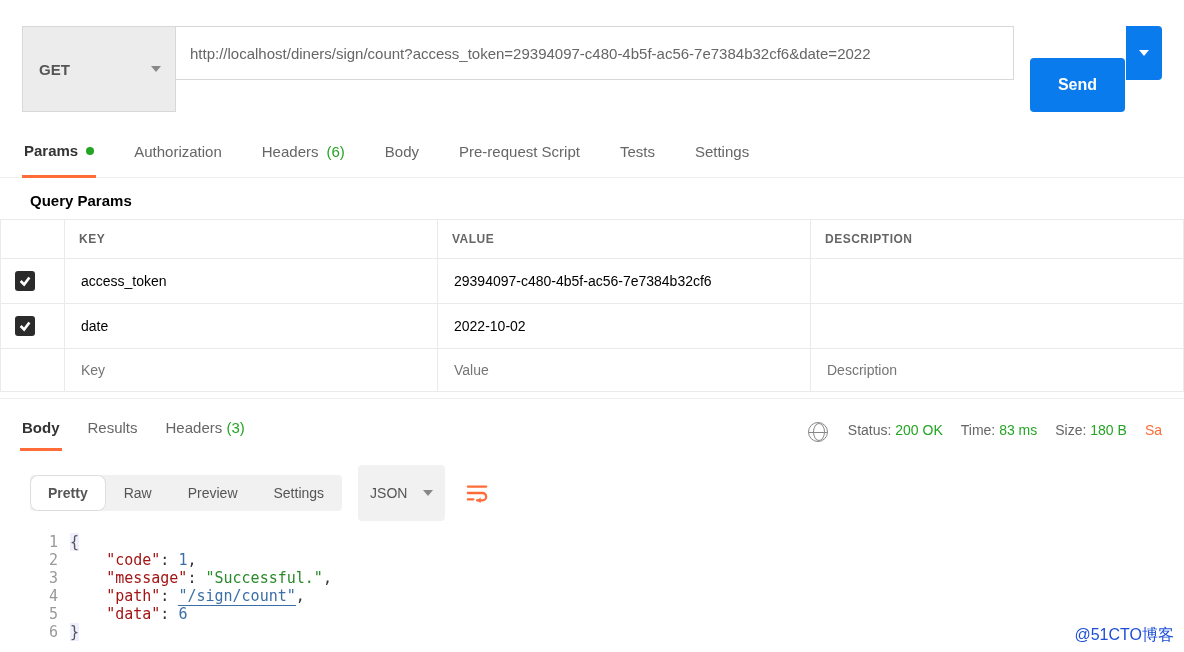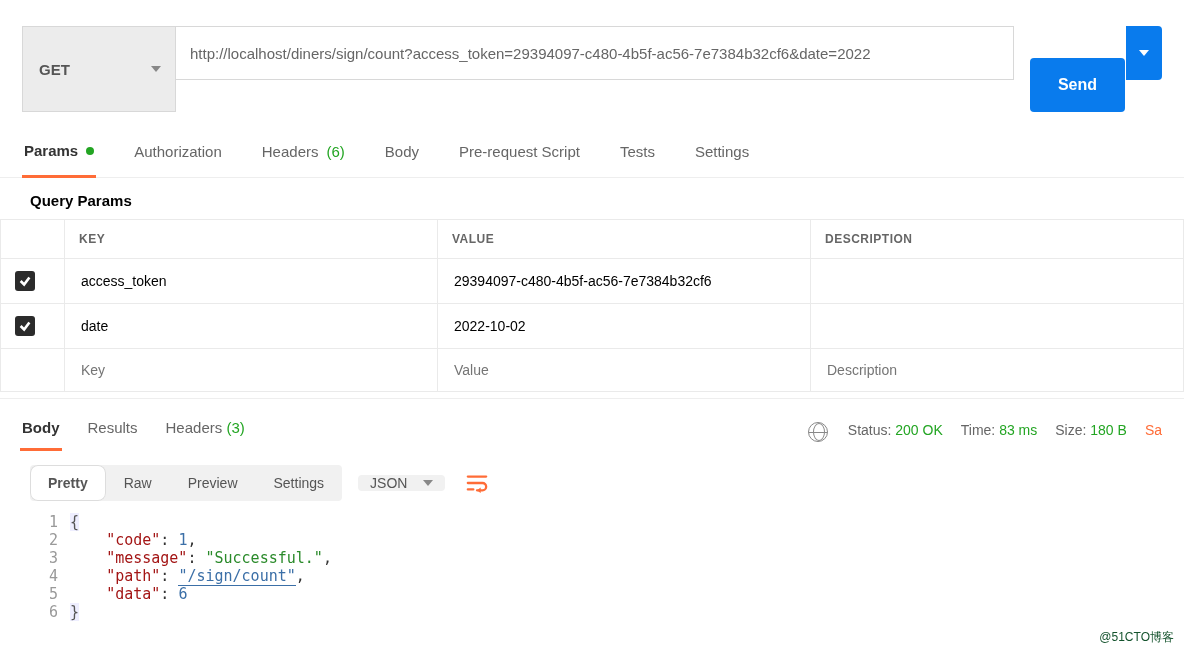--- a/index.html
+++ b/index.html
@@ -79,35 +79,35 @@
     border:1.5px solid #888;border-radius:50%;}
   .meta-green { color:#23a523; }
   .save-link { color:#ff6c37; font-weight:500; padding-right:2px;}
 
   .view-tabs { display:flex; align-items:center; gap:10px; padding:14px 24px 4px 30px;}
   .view-seg {
     background:#f1f1f1; border-radius:4px; display:flex;
   }
   .seg-item { padding:10px 18px; font-size:14px; color:#555; cursor:pointer;}
   .seg-item.active { background:#fff; border-radius:8px; box-shadow:inset 0 0 0 1px #ddd; font-weight:600;}
-  .json-seg { display:flex; align-items:center; gap:16px; background:#f1f1f1; padding:0 12px; border-radius:4px; color:#555; font-size:14px; margin-left:6px;}
+  .json-seg { display:flex; align-items:center; gap:16px; background:#f1f1f1; padding:20px 12px; border-radius:4px; color:#555; font-size:14px; margin-left:6px;}
   .json-seg .chev { width:0;height:0;border-left:5px solid transparent;border-right:5px solid transparent;border-top:6px solid #888;}
   .wrap-icon { margin-left:8px; color:#ff6c37; width:28px;height:28px;display:flex;align-items:center;justify-content:center;}
   .wrap-icon svg { width:22px; height:20px;}
 
   .code-body { font-family: ui-monospace, Menlo, Consolas, monospace; font-size:15px; padding:8px 0 18px 40px;}
   .code-row { display:flex; align-items:flex-start;}
   .ln { width:30px; text-align:right; color:#999; padding-right:12px; user-select:none;}
   .cl { white-space:pre; }
   .tok-brace { color:#555; background:#eef; }
   .tok-key { color:#a31515; }
   .tok-num { color:#3b6fa7; }
   .tok-str { color:#2a8a2a; }
   .tok-path { color:#3b6fa7; border-bottom:1px solid #3b6fa7; }
-  .watermark { position:absolute; right:10px; bottom:6px; color:#14532d; font-size:12px;margin-left:44px;}
+  .watermark { position:absolute; right:10px; bottom:6px; color:#1d4ed8; font-size:16px;margin-left:44px;}
   .container { position:relative; width:1184px; height:652px; overflow:hidden;}
 </style>
 </head>
 <body>
 
 <div class="container">
 
   <div class="req-row">
     <div class="method-select">
       <span>GET</span>

